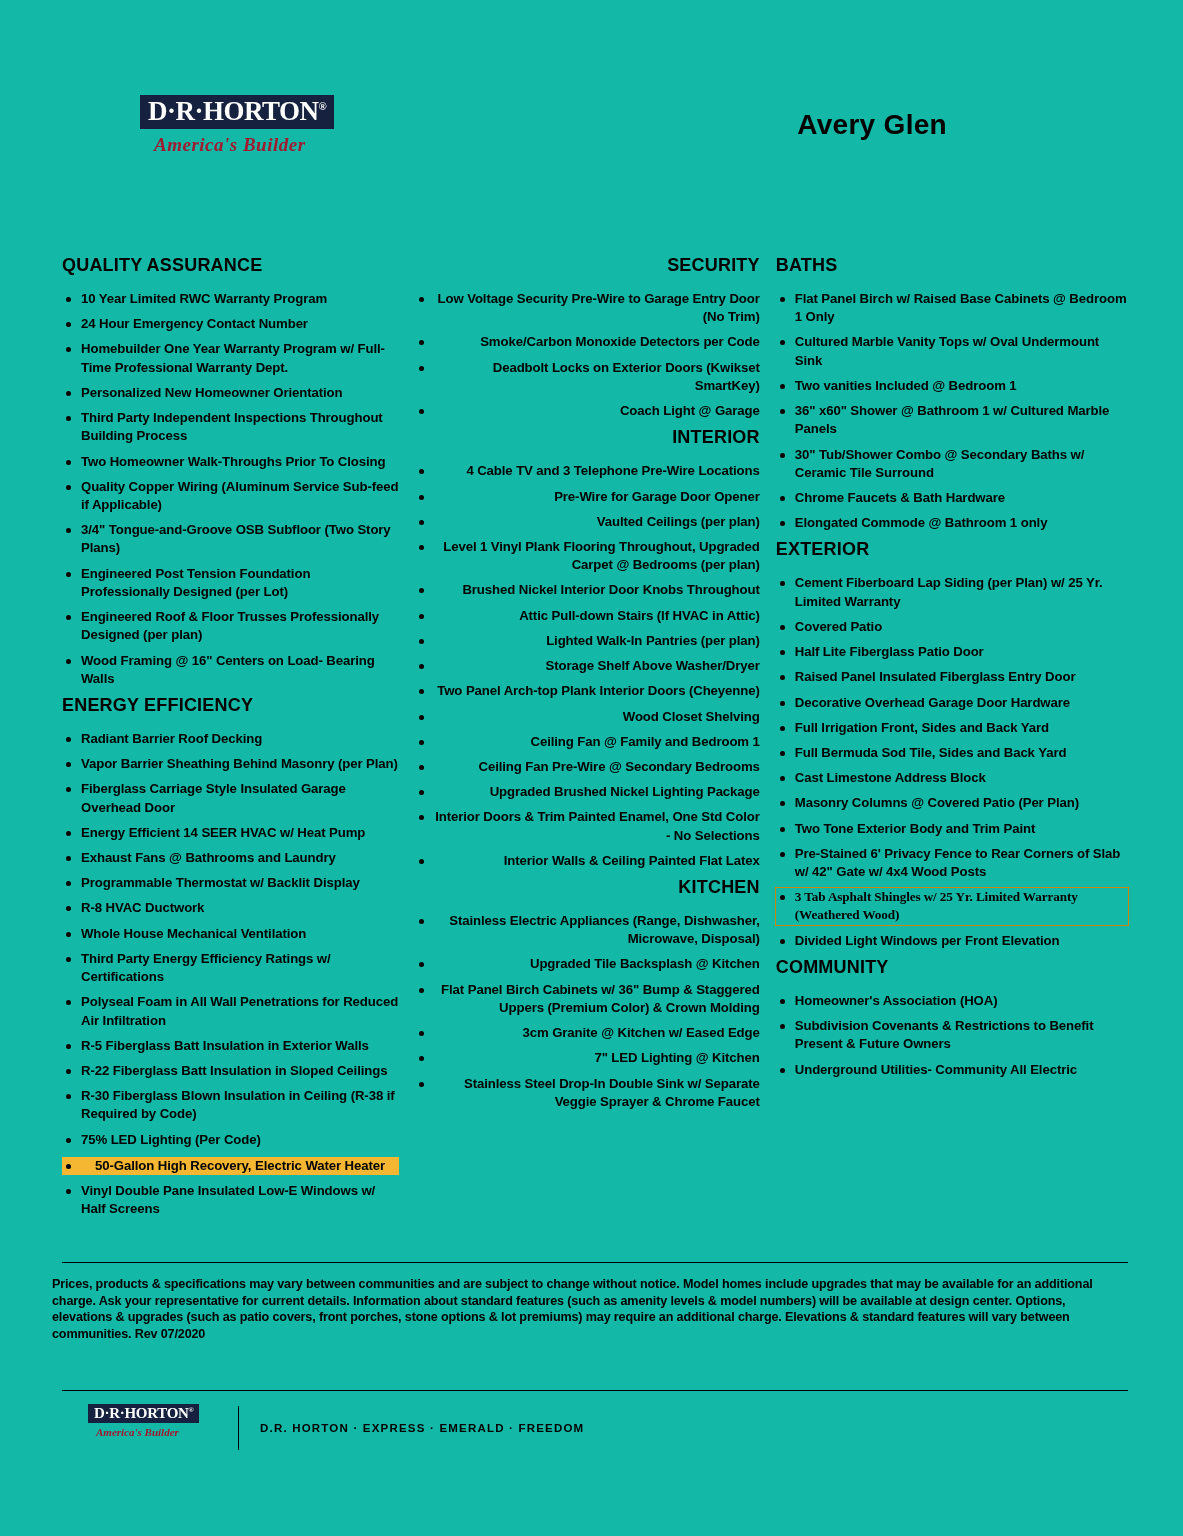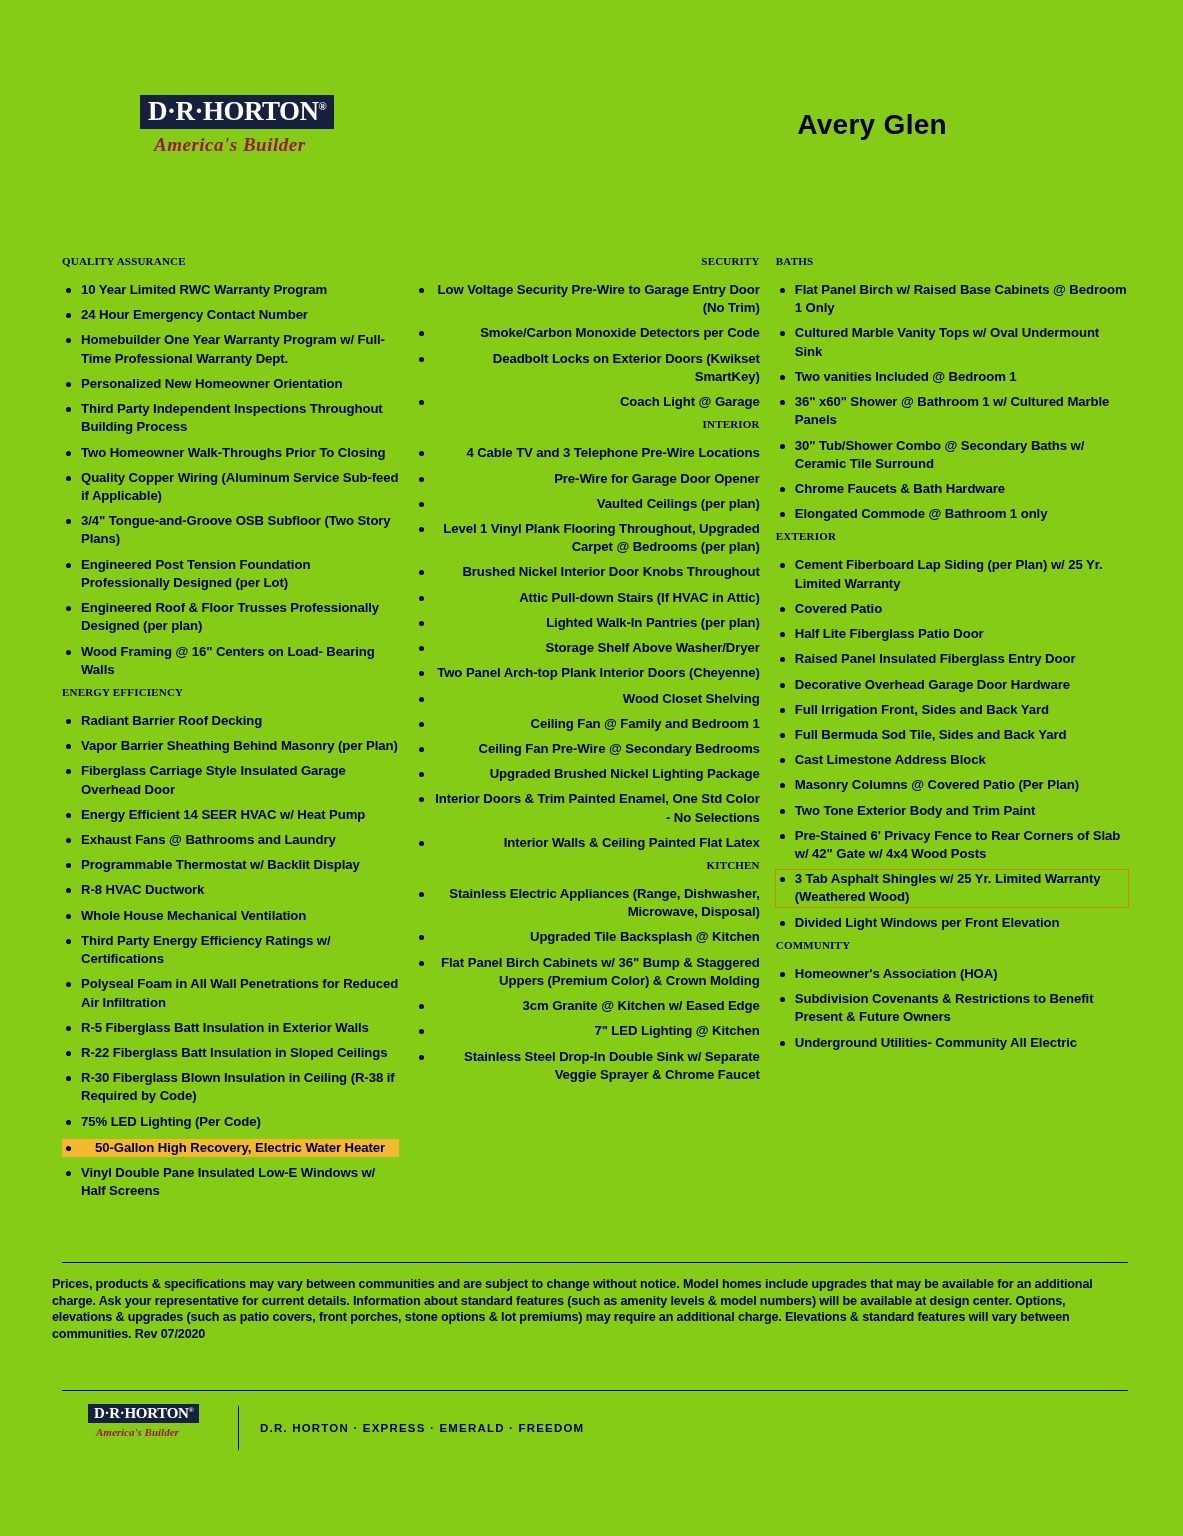--- a/index.html
+++ b/index.html
@@ -9,21 +9,21 @@
   }
   body {
     font-family: "Liberation Sans", sans-serif;
     color: #000000;
   }
   .page {
     position: relative;
     width: 1183px;
     height: 1536px;
     margin: 0 auto;
-    background: #84cc16;
+    background: #14b8a6;
     overflow: hidden;
     box-sizing: border-box;
   }
 
   
   .header {
     position: absolute;
     top: 95px;
     left: 140px;
     right: 118px;
@@ -80,25 +80,24 @@
     gap: 0px;
   }
   .col {
     box-sizing: border-box;
   }
   .col-1 { width: 372px; padding-right: 16px; }
   .col-2 { width: 380px; padding-right: 16px; text-align: right; }
   .col-3 { width: 372px; }
 
   h2.section {
-    font-size: 11px;
+    font-size: 18px;
     font-weight: bold;
     margin: 0 0 14px 0;
     letter-spacing: 0.2px;
-    font-family: Liberation Serif, serif;
   }
   .section-gap { margin-top: 26px; }
 
   ul.items {
     list-style: none;
     margin: 0 0 0 0;
     padding: 0;
   }
   ul.items li {
     position: relative;
@@ -122,20 +121,21 @@
   li.hl {
     background: linear-gradient(to right, #f5b731, #f5b731);
     background-size: 100% 100%;
     display: inline-block;
     width: 100%;
     box-sizing: border-box;
     text-align: center;
   }
   li.hl-box {
     outline: 1px solid #c8860a;
+    font-family: Liberation Serif, serif;
   }
 
   
   .rule {
     position: absolute;
     left: 62px;
     right: 55px;
     height: 1px;
     background: #000;
   }

